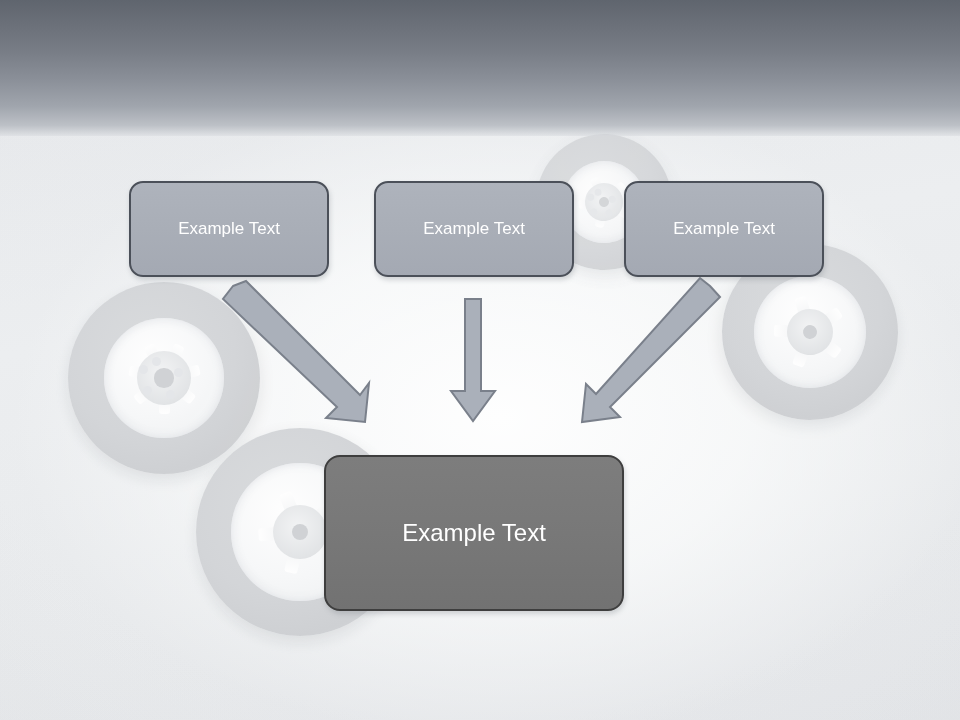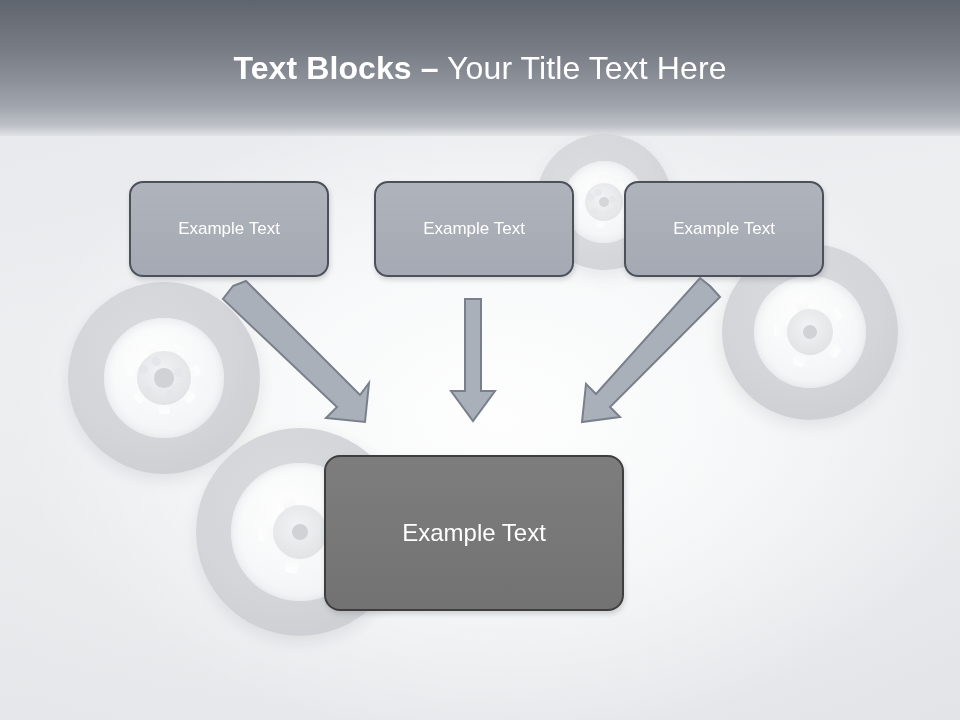--- a/index.html
+++ b/index.html
@@ -231,25 +231,20 @@
     <div class="spoke" style="width:12px;height:36px;margin-left:-6px;transform:rotate(152deg)"></div>
     <div class="spoke" style="width:12px;height:36px;margin-left:-6px;transform:rotate(224deg)"></div>
     <div class="spoke" style="width:12px;height:36px;margin-left:-6px;transform:rotate(296deg)"></div>
     <div class="hub" style="inset:37%"></div>
     <div class="hubhole" style="inset:46%"></div>
   </div>
 
   <div class="bg-vignette"></div>
 
   <div class="header-band"></div>
-  <div class="slide-title">
-    <span class="t-strong">Text Blocks</span>
-    <span class="t-dash">–</span>
-    <span class="t-light">Your Title Text Here</span>
-  </div>
 
   <svg class="arrow-svg" id="arrow-left" viewBox="0 0 165 150">
     <polygon class="arrow-shape" points="18,6 31,1 145,115 154,103 150,142 111,138 122,127 8,19"></polygon>
   </svg>
 
   <svg class="arrow-svg" id="arrow-center" viewBox="0 0 50 128">
     <polygon class="arrow-shape" points="17,3 33,3 33,95 47,95 25,125 3,95 17,95"></polygon>
   </svg>
 
   <svg class="arrow-svg" id="arrow-right" viewBox="0 0 152 148">

